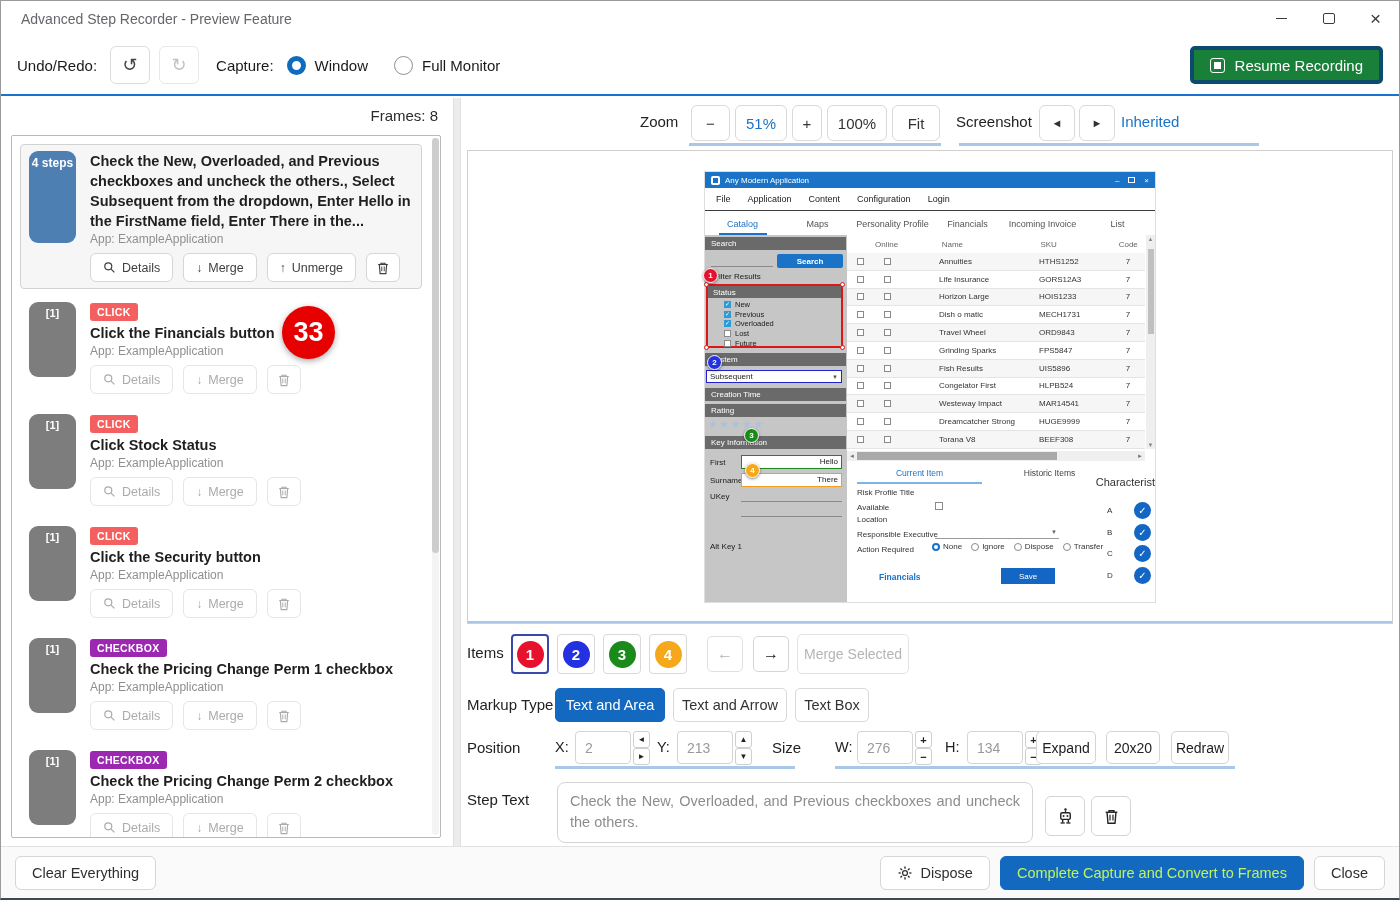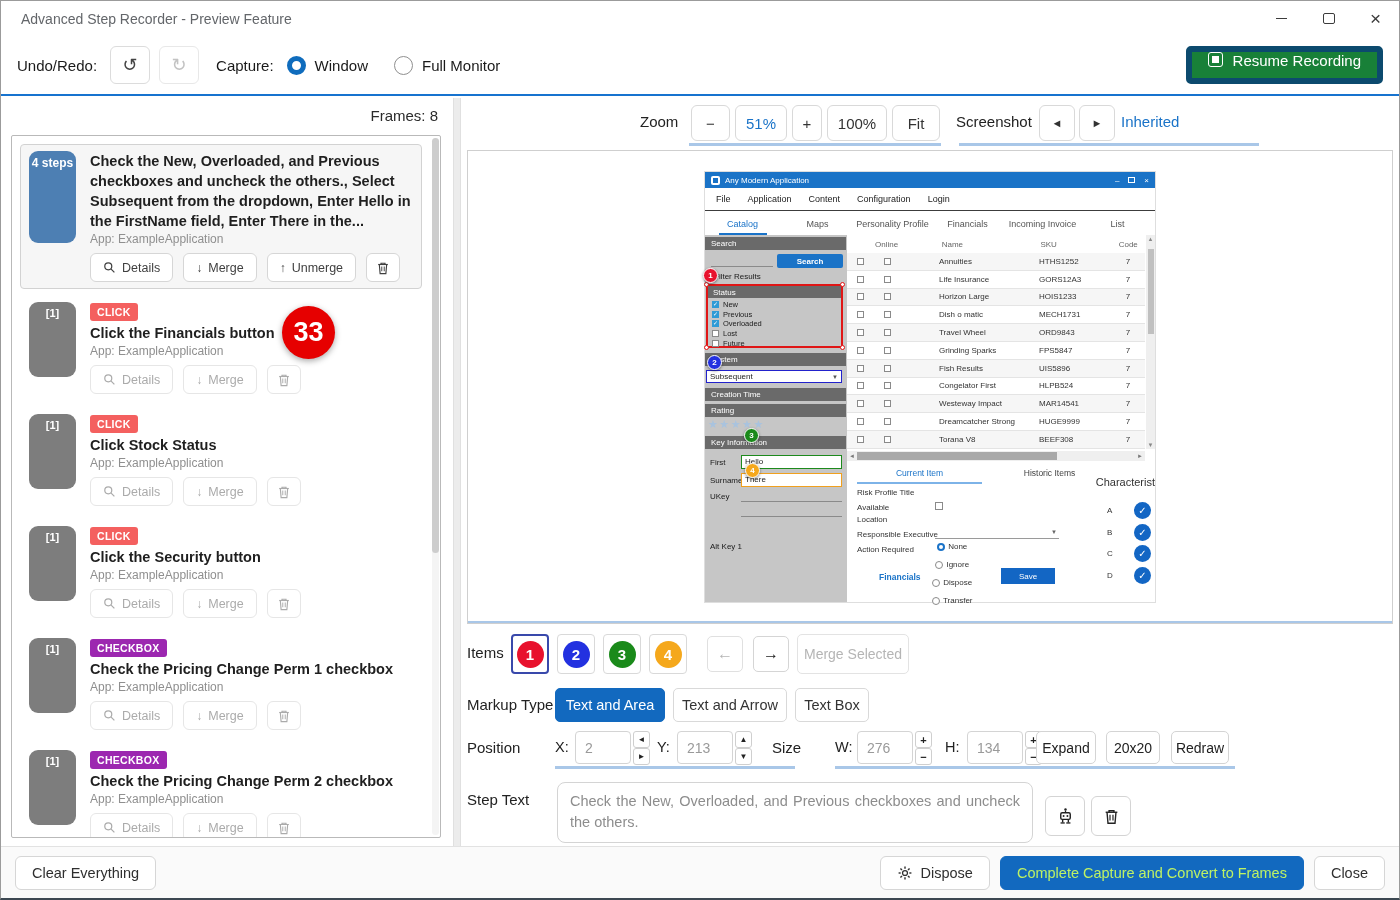--- a/index.html
+++ b/index.html
@@ -21,22 +21,22 @@
   .toolbar { height:60px; border-bottom:2px solid #1773cf; display:flex; align-items:center; padding:0 16px; background:#fff; }
   .tb-label { font-size:15px; color:#1a1a1a; margin-right:13px; }
   .tb-btn { width:40px; height:38px; border:1px solid #dcdcdc; border-radius:6px; background:#fff;
             display:flex; align-items:center; justify-content:center; font-size:18px; color:#444; margin-right:9px; }
   .tb-btn.disabled { color:#c3c3c3; border-color:#e8e8e8; }
   .radio-row { display:flex; align-items:center; margin-right:26px; }
   .radio { width:19px; height:19px; border-radius:50%; margin-right:9px; background:#fff; }
   .radio.sel { border:5.5px solid #0f6cbd; }
   .radio.unsel { border:1.5px solid #8f8f8f; }
   .radio-label { font-size:15px; color:#1a1a1a; }
-  .resume-btn { margin-left:auto; height:38px; background:#188038; color:#fff; border:6px solid #0c4a6e; border-radius:5px;
-                display:flex; gap:10px; padding:0 16px; font-size:15px; }
+  .resume-btn { margin-left:auto; height:38px; background:#188038; color:#fff; border:4px solid #0c4a6e; border-radius:5px;
+                display:flex; align-items:center; gap:10px; padding:0 16px; font-size:15px; }
   .rec-icon { width:15px; height:15px; border:1.8px solid #fff; border-radius:3px; display:flex; align-items:center; justify-content:center; }
   .rec-icon::after { content:""; width:7px; height:7px; background:#fff; }
 
   
   .main { position:absolute; top:97px; left:0; right:0; bottom:52px; display:flex; }
   .left-panel { width:452px; position:relative; background:#fff; }
   .splitter { width:8px; background:#ececec; border-left:1px solid #e0e0e0; border-right:1px solid #e0e0e0; }
   .right-panel { flex:1; position:relative; background:#fff; }
 
   
@@ -102,33 +102,33 @@
                  display:flex; align-items:center; padding-left:6px; }
   .sh-search{top:2px;} .sh-system{top:118px;} .sh-creation{top:153px;} .sh-rating{top:169px;} .sh-key{top:201px;}
   .search-underline { position:absolute; left:6px; top:31px; width:62px; border-bottom:1px solid #8a8a8a; }
   .search-btn { position:absolute; left:72px; top:19px; width:66px; height:14px; background:#1a73c7; color:#fff; font-size:8px;
                 font-weight:bold; display:flex; align-items:center; justify-content:center; border-radius:2px; }
   .filter-label { position:absolute; left:9px; top:37px; font-size:8px; color:#1a1a1a; }
   .red-rect { position:absolute; left:1px; top:49px; width:137px; height:64px; border:2px solid #e01616; }
   .handle { position:absolute; width:5px; height:5px; border-radius:50%; background:#fff; border:1px solid #e01616; }
   .h-tl{left:-4px;top:-4px;} .h-tr{right:-4px;top:-4px;} .h-bl{left:-4px;bottom:-4px;} .h-br{right:-4px;bottom:-4px;}
   .rr-header { height:12px; background:#6a6a6a; color:#fff; font-size:8px; display:flex; align-items:center; padding-left:5px; }
-  .status-list { padding:2px 0 0 4px; }
+  .status-list { padding:2px 0 0 16px; }
   .status-row { display:flex; align-items:center; gap:4px; height:9.6px; }
   .cb { width:7px; height:7px; border:1px solid #8a8a8a; background:#fff; font-size:6px; line-height:5px; color:#fff; text-align:center; }
   .cb.checked { background:#2e9bd6; border-color:#2e9bd6; }
   .status-row .lbl { font-size:7.5px; color:#1a1a1a; }
   .item-dd { position:absolute; left:1px; top:135px; width:136px; height:13px; background:#fff; border:1.5px solid #2222cc;
              font-size:8px; color:#222; display:flex; align-items:center; padding:0 3px; }
   .item-dd .arr { margin-left:auto; font-size:6px; color:#555; }
   .stars { position:absolute; left:3px; top:183px; font-size:11px; letter-spacing:1.5px; color:#a9c3de; }
   .side-label { position:absolute; left:5px; font-size:8px; color:#1a1a1a; }
   .fl-first{top:223px;} .fl-surname{top:241px;} .fl-ukey{top:257px;} .fl-alt{top:283px;margin-top:24px;}
   .side-input { position:absolute; left:36px; width:101px; height:14px; background:#fff; font-size:8px; color:#222;
-                line-height:11px; padding:0 3px; }
+                line-height:11px; padding:0 3px;text-align:right; }
   .in-first{top:220px; border:1.5px solid #1d8a1d;}
   .in-surname{top:238px; border:1.5px solid #f0a01e;}
   .underline-field { position:absolute; left:36px; width:101px; border-bottom:1px solid #8a8a8a; }
   .uf-ukey{top:266px;} .uf-alt{top:281px;}
   .marker { position:absolute; width:15px; height:15px; border-radius:50%; border:1.5px solid #fff; color:#fff; font-size:8px;
             font-weight:bold; display:flex; align-items:center; justify-content:center; box-shadow:0 1px 3px rgba(0,0,0,.45); z-index:6; }
 
   .app-table { position:absolute; left:142px; top:63px; right:0; height:227px; background:#fff; }
   .at-head { position:absolute; top:0; left:0; right:10px; height:18px; display:flex; align-items:center; font-size:8px; color:#666; }
   .hc2{margin-left:28px;width:24px;} .hc3{margin-left:43px;width:100px;} .hc4{width:72px;} .hc5{width:34px;text-align:center;}
@@ -150,21 +150,21 @@
   .dt-tab2 { position:absolute; left:150px; top:4px; width:105px; text-align:center; color:#444; font-size:8.5px; }
   .dt-char-head { position:absolute; right:0; top:12px; font-size:11px; color:#333; }
   .dt-risk { position:absolute; left:10px; top:24px; }
   .dt-available { position:absolute; left:10px; top:39px; }
   .dt-avail-cb { position:absolute; left:88px; top:38px; width:8px; height:8px; border:1px solid #8a8a8a; background:#fff; }
   .dt-location { position:absolute; left:10px; top:51px; }
   .dt-resp { position:absolute; left:10px; top:66px; }
   .dt-resp-line { position:absolute; left:88px; top:74px; width:124px; border-bottom:1px solid #9a9a9a; }
   .dt-resp-arr { position:absolute; left:204px; top:65px; font-size:6px; color:#666; }
   .dt-action { position:absolute; left:10px; top:81px; }
-  .radio-group { position:absolute; left:85px; top:78px; display:flex; gap:9px; align-items:center;flex-direction:column; }
+  .radio-group { position:absolute; left:85px; top:78px; display:flex; gap:9px; align-items:center; }
   .rg-item { display:flex; align-items:center; font-size:8px; color:#333; }
   .r-circle { width:8px; height:8px; border-radius:50%; border:1px solid #8a8a8a; margin-right:3px; background:#fff; }
   .r-circle.sel { border:2.5px solid #1a73c8; }
   .char-col { position:absolute; right:4px; top:36px; width:44px; }
   .char-row { height:21.5px; display:flex; align-items:center; justify-content:space-between; }
   .char-circle { width:17px; height:17px; border-radius:50%; background:#1366c4; color:#fff; font-size:10px;
                  display:flex; align-items:center; justify-content:center; }
   .dt-financials { position:absolute; left:32px; top:108px; color:#1a73c8; font-weight:bold; font-size:8.5px; }
   .dt-save { position:absolute; left:154px; top:104px; width:54px; height:16px; background:#1366c4; color:#fff;
              display:flex; align-items:center; justify-content:center; }

